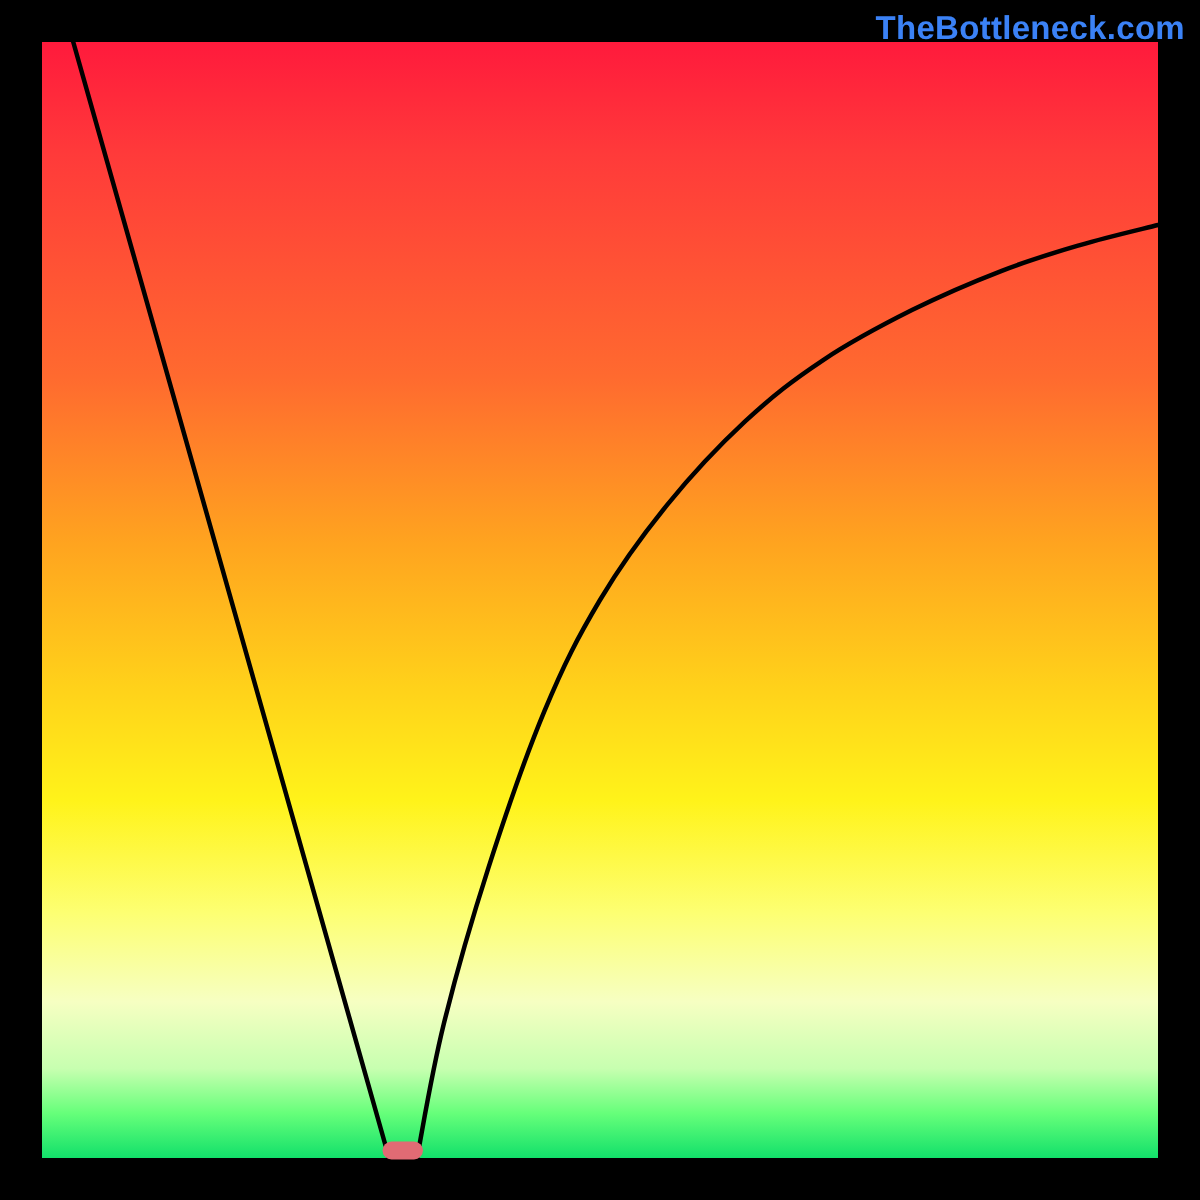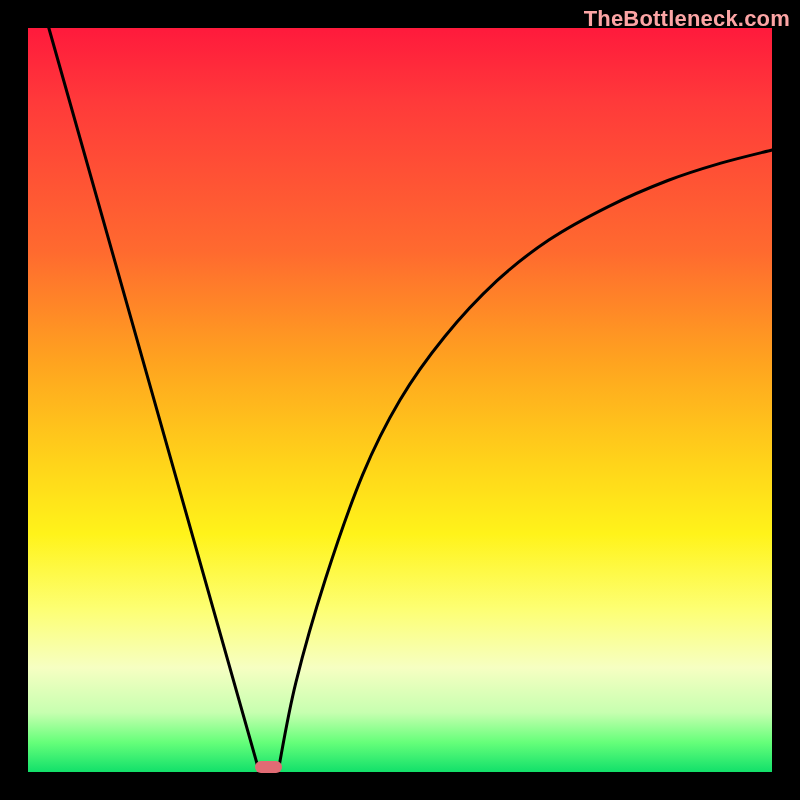--- a/index.html
+++ b/index.html
@@ -39,21 +39,21 @@
       #12e06a 100%
     );
   }
   .watermark {
     position: absolute;
     top: 6px;
     right: 10px;
     font-family: Arial, Helvetica, sans-serif;
     font-size: 22px;
     font-weight: 600;
-    color: #fca5a5;
+    color: #3b82f6;
     letter-spacing: 0.2px;
     user-select: none;
   }
   .marker {
     position: absolute;
     border-radius: 8px;
     background: #e16b74;
   }
   svg.curve {
     position: absolute;

